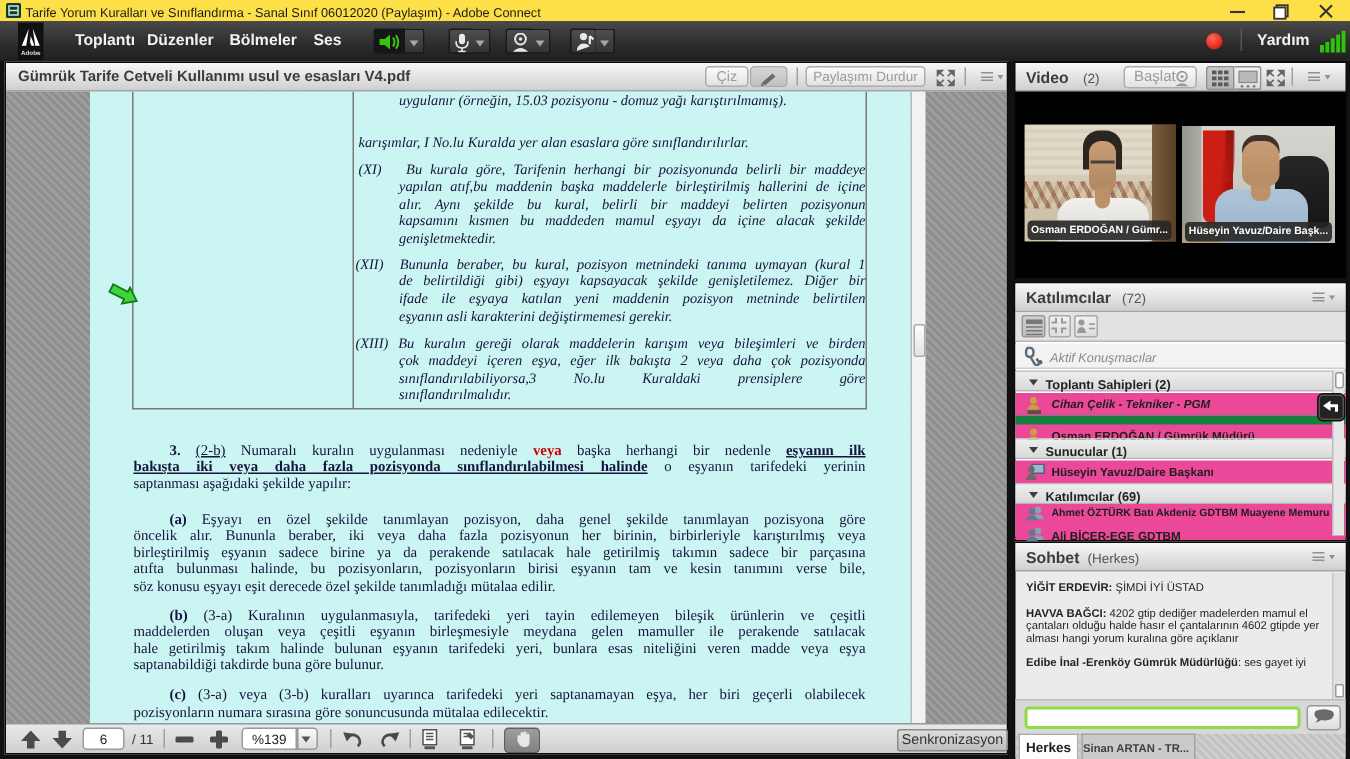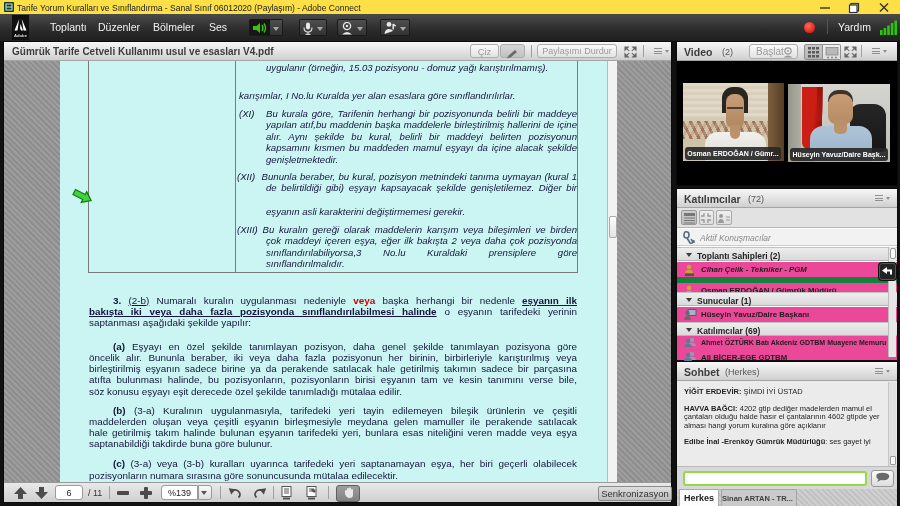--- a/index.html
+++ b/index.html
@@ -3,37 +3,37 @@
 <style>
 *{margin:0;padding:0;box-sizing:border-box}
 html,body{width:900px;height:506px;overflow:hidden}
 body{position:relative;background:#111;font-family:"Liberation Sans",sans-serif}
 .abs{position:absolute}
 
 #titlebar{left:0;top:0;width:900px;height:14px;background:#fde047;color:#1a1a1a;font-size:8.5px;line-height:14px}
 #titlebar .txt{position:absolute;left:17px;top:0.5px;letter-spacing:0}
 #appicon{left:4px;top:2px;width:10px;height:10px;background:#0d3b30;border-radius:1px}
 #menubar{left:0;top:14px;width:900px;height:27px;background:linear-gradient(#4a4a4a,#2b2b2b 60%,#1f1f1f)}
-.mitem{position:absolute;top:14px;height:27px;line-height:27px;color:#f2f2f2;font-weight:normal;font-size:10.5px}
+.mitem{position:absolute;top:14px;height:27px;line-height:27px;color:#f2f2f2;font-weight:bold;font-size:10.5px}
 .mbtn{position:absolute;top:19px;height:17px;background:linear-gradient(#4e4e4e,#333);border:1px solid #1a1a1a;border-radius:2px}
 .mbtn.dark{background:#161616}
 .marr{position:absolute;top:19px;height:17px;width:13px;background:linear-gradient(#4e4e4e,#333);border:1px solid #1a1a1a;border-left:none;border-radius:0 2px 2px 0}
 .marr:after{content:"";position:absolute;left:3px;top:7px;border-left:3.5px solid transparent;border-right:3.5px solid transparent;border-top:4px solid #a8a8a8}
 
 .pod{position:absolute;background:#d8d8d8;border:1px solid #0a0a0a}
 .phead{position:absolute;left:0;top:0;right:0;height:19px;background:linear-gradient(#f7f7f7,#dcdcdc 70%,#cfcfcf);border-bottom:1px solid #a5a5a5;color:#3c3c3c}
 .ptitle{position:absolute;top:3.5px;font-weight:bold;font-size:10.5px}
 .hatch{background:repeating-linear-gradient(45deg,#9d9d9d 0 2px,#8e8e8e 2px 4px)}
 .gbtn{position:absolute;background:linear-gradient(#fbfbfb,#e2e2e2);border:1px solid #adadad;border-radius:3px;color:#9a9a9a}
 .menico{position:absolute;width:16px;height:9px}
 .menico i{display:block;height:1.2px;background:#909090;margin:1.3px 0;width:8px}
 .menico:after{content:"";position:absolute;right:1px;top:3px;border-left:2.8px solid transparent;border-right:2.8px solid transparent;border-top:3.2px solid #909090}
 
 #doc{left:56px;top:19px;width:547px;bottom:20px;background:#cbf5f2;overflow:hidden}
-#doc .ln{position:absolute;font-family:Liberation Sans, sans-serif;font-size:9.6px;line-height:11.3px;white-space:nowrap;color:#14143c}
+#doc .ln{position:absolute;font-family:Liberation Serif, serif;font-size:9.6px;line-height:11.3px;white-space:nowrap;color:#14143c}
 #doc .s3{font-size:9.9px}
 #doc .j{white-space:normal;text-align:justify;text-align-last:justify;word-spacing:0}
 .it{font-style:italic}
 #vscroll{left:606px;top:19px;width:10px;bottom:20px;background:#f2f2f2;border-left:1px solid #bbb}
 
 #dtool{left:0;right:0;bottom:0;height:20px;background:linear-gradient(#e9e9e9,#cfcfcf);border-top:1px solid #999}
 #dtool .box{position:absolute;background:#fff;border:1px solid #9a9a9a;border-radius:3px;font-size:9px;color:#222;text-align:center}
 .sep{position:absolute;width:1px;background:#a0a0a0;top:3px;bottom:3px}
 
 .row{position:absolute;left:0;right:0;background:#ec4899;font-size:7.8px;font-weight:bold;color:#1d1d1d}
@@ -162,20 +162,21 @@
 
     <div class="ln it" style="left:206px;top:1px">uygulanır (örneğin, 15.03 pozisyonu - domuz yağı karıştırılmamış).</div>
     <div class="ln it" style="left:179px;top:28.5px">karışımlar, I No.lu Kuralda yer alan esaslara göre sınıflandırılırlar.</div>
     <div class="ln it j" style="left:179px;top:46.7px;width:338px">(XI)&nbsp;&nbsp;&nbsp;Bu kurala göre, Tarifenin herhangi bir pozisyonunda belirli bir maddeye</div>
     <div class="ln it j" style="left:206px;top:58.2px;width:311px">yapılan atıf,bu maddenin başka maddelerle birleştirilmiş hallerini de içine</div>
     <div class="ln it j" style="left:206px;top:69.7px;width:311px">alır. Aynı şekilde bu kural, belirli bir maddeyi belirten pozisyonun</div>
     <div class="ln it j" style="left:206px;top:81.2px;width:311px">kapsamını kısmen bu maddeden mamul eşyayı da içine alacak şekilde</div>
     <div class="ln it" style="left:206px;top:92.7px">genişletmektedir.</div>
     <div class="ln it j" style="left:177px;top:109.7px;width:340px">(XII)&nbsp;&nbsp;Bununla beraber, bu kural, pozisyon metnindeki tanıma uymayan (kural 1</div>
     <div class="ln it j" style="left:206px;top:121.3px;width:311px">de belirtildiği gibi) eşyayı kapsayacak şekilde genişletilemez. Diğer bir</div>
+    <div class="ln it j" style="left:206px;top:133.3px;width:311px">ifade ile eşyaya katılan yeni maddenin pozisyon metninde belirtilen</div>
     <div class="ln it" style="left:206px;top:144.7px">eşyanın asli karakterini değiştirmemesi gerekir.</div>
     <div class="ln it j" style="left:177px;top:162.7px;width:340px">(XIII) Bu kuralın gereği olarak maddelerin karışım veya bileşimleri ve birden</div>
     <div class="ln it j" style="left:206px;top:174.2px;width:311px">çok maddeyi içeren eşya, eğer ilk bakışta 2 veya daha çok pozisyonda</div>
     <div class="ln it j" style="left:206px;top:185.7px;width:311px">sınıflandırılabiliyorsa,3 No.lu Kuraldaki prensiplere göre</div>
     <div class="ln it" style="left:206px;top:197.2px">sınıflandırılmalıdır.</div>
 
     <div class="ln s3 j" style="left:53px;top:233.7px;width:464px"><b>3.</b> <u>(2-b)</u> Numaralı kuralın uygulanması nedeniyle <b style="color:#c00">veya</b> başka herhangi bir nedenle <b><u>eşyanın ilk</u></b></div>
     <div class="ln s3 j" style="left:29px;top:244.7px;width:488px"><b><u>bakışta iki veya daha fazla pozisyonda sınıflandırılabilmesi halinde</u></b> o eşyanın tarifedeki yerinin</div>
     <div class="ln s3" style="left:29px;top:255.7px">saptanması aşağıdaki şekilde yapılır:</div>
     <div class="ln s3 j" style="left:53px;top:279.7px;width:464px"><b>(a)</b> Eşyayı en özel şekilde tanımlayan pozisyon, daha genel şekilde tanımlayan pozisyona göre</div>

